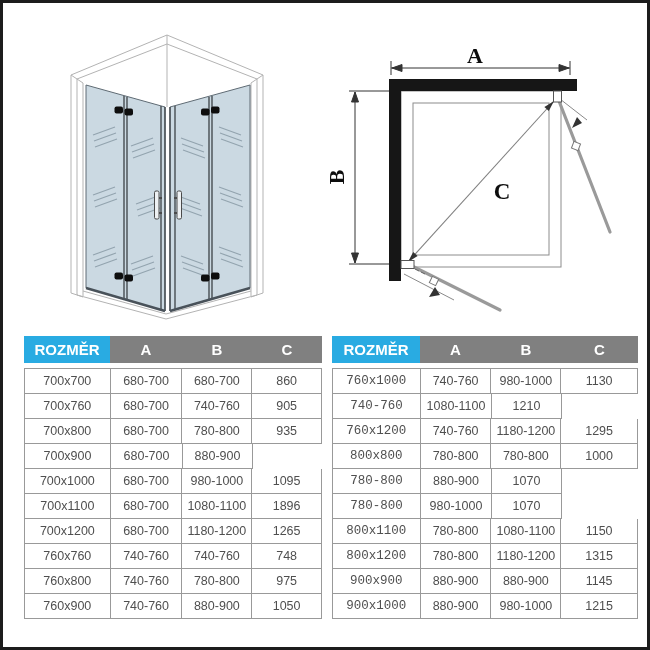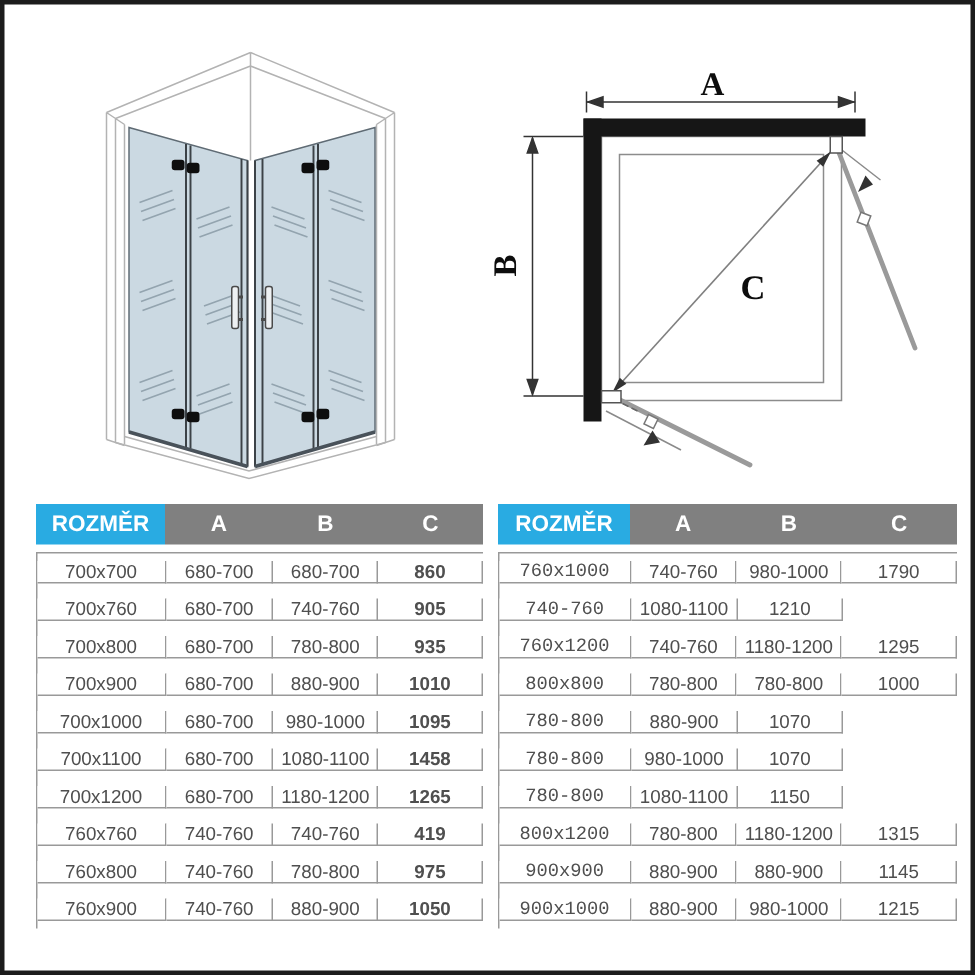--- a/index.html
+++ b/index.html
@@ -20,28 +20,28 @@
   #table-right .dim-cell{width:88px;}
   .thead .abc{flex:1;display:flex;background:#808080;}
   .thead .abc span{text-align:center;}
   #table-left .abc span:nth-child(1){width:72px;}
   #table-left .abc span:nth-child(2){width:70px;}
   #table-left .abc span:nth-child(3){width:70px;}
   #table-right .abc span:nth-child(1){width:71px;}
   #table-right .abc span:nth-child(2){width:70px;}
   #table-right .abc span:nth-child(3){width:77px;}
   .tbody{margin-top:5px;border-top:1px solid #999;border-left:1px solid #999;}
-  .trow{display:flex;height:25px;box-sizing:border-box;align-items:center;}
+  .trow{display:flex;height:25px;box-sizing:border-box;}
   .tcell{box-sizing:border-box;border-right:1px solid #999;border-bottom:1px solid #999;
     display:flex;align-items:center;justify-content:center;
     font-size:12.5px;color:#4f4f4f;background:#fff;}
   #table-left .tcell:nth-child(1){width:86px;}
   #table-left .tcell:nth-child(2){width:72px;}
   #table-left .tcell:nth-child(3){width:70px;}
-  #table-left .tcell:nth-child(4){width:70px;font-weight:bold;}
+  #table-left .tcell:nth-child(4){width:70px;}
   #table-right .tcell:nth-child(1){width:88px;font-family:Liberation Mono, monospace;}
   #table-right .tcell:nth-child(2){width:71px;}
   #table-right .tcell:nth-child(3){width:70px;}
   #table-right .tcell:nth-child(4){width:77px;}
   .serif-label{font-family:"Liberation Serif", serif;font-weight:bold;fill:#0d0d0d;}
 </style>
 </head>
 <body>
 
 <div id="page">
@@ -178,45 +178,44 @@
         <div class="trow">
           <div class="tcell">700x800</div>
           <div class="tcell">680-700</div>
           <div class="tcell">780-800</div>
           <div class="tcell">935</div>
         </div>
         <div class="trow">
           <div class="tcell">700x900</div>
           <div class="tcell">680-700</div>
           <div class="tcell">880-900</div>
-          <div class="tcell">1010</div>
         </div>
         <div class="trow">
           <div class="tcell">700x1000</div>
           <div class="tcell">680-700</div>
           <div class="tcell">980-1000</div>
           <div class="tcell">1095</div>
         </div>
         <div class="trow">
           <div class="tcell">700x1100</div>
           <div class="tcell">680-700</div>
           <div class="tcell">1080-1100</div>
-          <div class="tcell">1458</div>
+          <div class="tcell">1896</div>
         </div>
         <div class="trow">
           <div class="tcell">700x1200</div>
           <div class="tcell">680-700</div>
           <div class="tcell">1180-1200</div>
           <div class="tcell">1265</div>
         </div>
         <div class="trow">
           <div class="tcell">760x760</div>
           <div class="tcell">740-760</div>
           <div class="tcell">740-760</div>
-          <div class="tcell">419</div>
+          <div class="tcell">748</div>
         </div>
         <div class="trow">
           <div class="tcell">760x800</div>
           <div class="tcell">740-760</div>
           <div class="tcell">780-800</div>
           <div class="tcell">975</div>
         </div>
         <div class="trow">
           <div class="tcell">760x900</div>
           <div class="tcell">740-760</div>
@@ -233,21 +232,21 @@
         <span>A</span>
         <span>B</span>
         <span>C</span>
       </div>
     </div>
     <div class="tbody">
         <div class="trow">
           <div class="tcell">760x1000</div>
           <div class="tcell">740-760</div>
           <div class="tcell">980-1000</div>
-          <div class="tcell">1790</div>
+          <div class="tcell">1130</div>
         </div>
         <div class="trow">
           <div class="tcell">740-760</div>
           <div class="tcell">1080-1100</div>
           <div class="tcell">1210</div>
         </div>
         <div class="trow">
           <div class="tcell">760x1200</div>
           <div class="tcell">740-760</div>
           <div class="tcell">1180-1200</div>
@@ -263,20 +262,21 @@
           <div class="tcell">780-800</div>
           <div class="tcell">880-900</div>
           <div class="tcell">1070</div>
         </div>
         <div class="trow">
           <div class="tcell">780-800</div>
           <div class="tcell">980-1000</div>
           <div class="tcell">1070</div>
         </div>
         <div class="trow">
+          <div class="tcell">800x1100</div>
           <div class="tcell">780-800</div>
           <div class="tcell">1080-1100</div>
           <div class="tcell">1150</div>
         </div>
         <div class="trow">
           <div class="tcell">800x1200</div>
           <div class="tcell">780-800</div>
           <div class="tcell">1180-1200</div>
           <div class="tcell">1315</div>
         </div>

